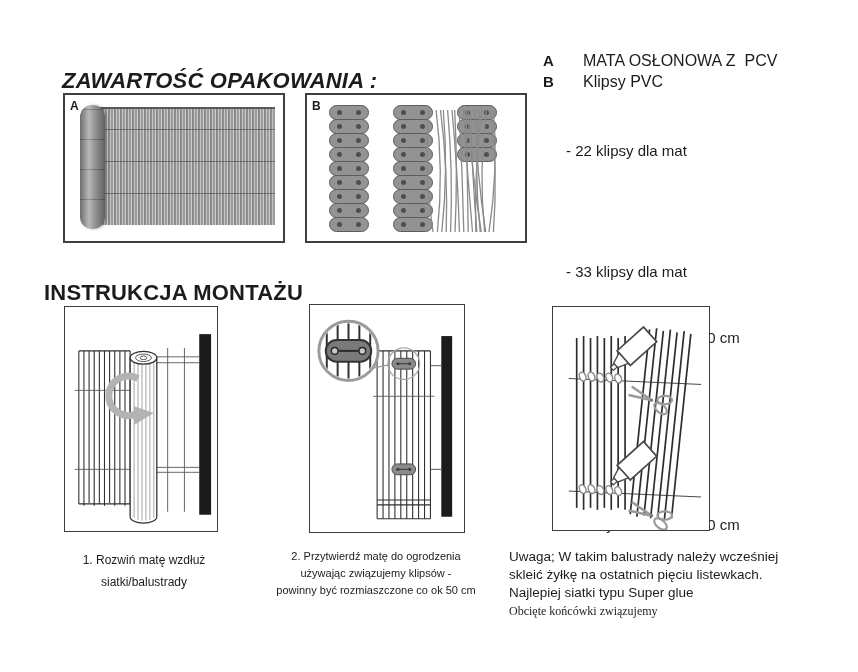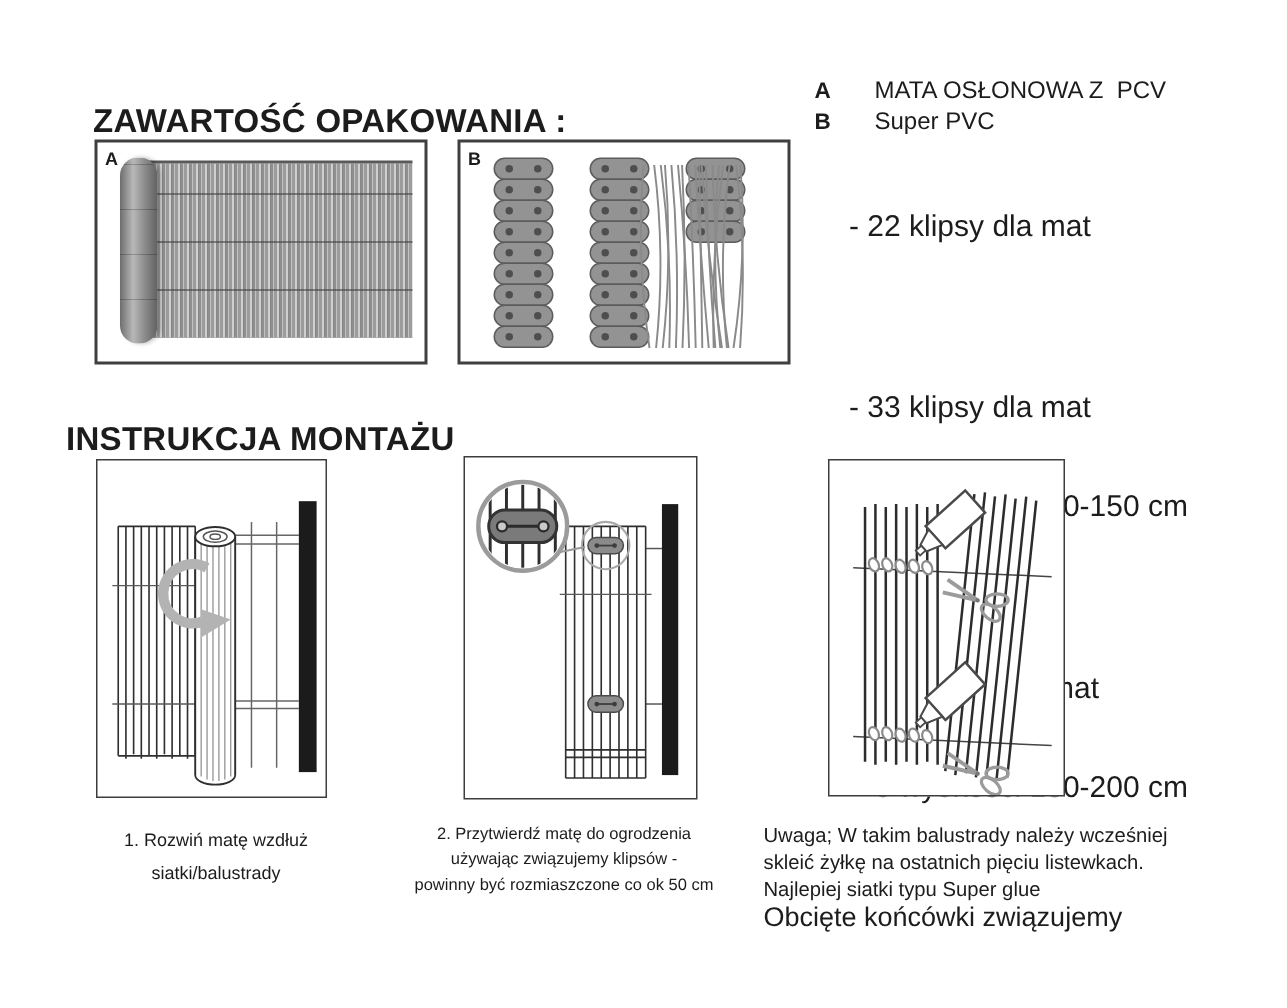--- a/index.html
+++ b/index.html
@@ -1,20 +1,20 @@
 <!DOCTYPE html>
 <html><head>
 <meta charset="utf-8">
 <style>
   html,body{margin:0;padding:0;background:#fff;}
   .page{position:relative;width:858px;height:672px;background:#ffffff;overflow:hidden;
         font-family:"Liberation Sans",sans-serif;color:#1c1c1c;}
 
   .sec-title{position:absolute;font-size:22px;font-weight:bold;letter-spacing:.2px;white-space:pre;}
-  .title-contents{left:62px;top:53px;}
+  .title-contents{left:62px;top:53px;font-style:italic;}
   .title-instructions{left:44px;top:265px;}
 
   
   .photo-box{position:absolute;width:222px;height:150px;border:2px solid #3f3f3f;background:#fff;box-sizing:border-box;}
   .box-a{left:63px;top:93px;}
   .box-b{left:305px;top:93px;}
   .box-label{position:absolute;left:5px;top:4px;font-size:12px;font-weight:bold;z-index:5;}
 
   
   .mat-photo{position:absolute;inset:6px 6px 8px 6px;}
@@ -37,36 +37,36 @@
   .clip::before,.clip::after{content:"";position:absolute;top:4px;width:5px;height:5px;border-radius:50%;background:#4e4e4e;}
   .clip::before{left:7px}
   .clip::after{right:7px}
   .wires-svg{position:absolute;right:8px;top:10px;}
 
   
   .legend{position:absolute;left:543px;top:50px;width:310px;}
   .legend-row{display:flex;line-height:21px;font-size:16px;white-space:pre;}
   .legend-key{width:40px;font-weight:bold;font-size:15px;}
   .clip-options{position:absolute;left:566px;top:96px;}
-  .opt{font-size:20px;line-height:22px;margin-bottom:11px;white-space:pre;}
+  .opt{font-size:15px;line-height:22px;margin-bottom:11px;white-space:pre;}
   .opt-l2{padding-left:17px;}
 
   
   .diagram{position:absolute;background:#fff;border:1.5px solid #3d3d3d;box-sizing:border-box;}
   .d1{left:64px;top:306px;width:154px;height:226px;}
   .d2{left:309px;top:304px;width:156px;height:229px;}
   .d3{left:552px;top:306px;width:158px;height:225px;}
   .diagram svg{display:block;width:100%;height:100%;}
 
   
   .caption{position:absolute;}
   .c1{left:54px;top:549px;width:180px;text-align:center;font-size:12px;line-height:22px;}
   .c2{left:251px;top:548px;width:250px;text-align:center;font-size:11px;line-height:17px;}
   .c3{left:509px;top:548px;width:349px;text-align:left;font-size:13.5px;line-height:18px;}
-  .serif-line{font-family:Liberation Sans, sans-serif;font-size:18px;}
+  .serif-line{font-family:Liberation Serif, serif;font-size:12px;}
 </style>
 </head>
 <body>
 
 <div class="page">
 
   <h1 class="sec-title title-contents">ZAWARTOŚĆ OPAKOWANIA :</h1>
 
   <div class="photo-box box-a">
     <span class="box-label">A</span>
@@ -130,21 +130,21 @@
       </svg>
   </div>
 
   <div class="legend">
     <div class="legend-row">
       <span class="legend-key">A</span>
       <span>MATA OSŁONOWA Z  PCV</span>
     </div>
     <div class="legend-row">
       <span class="legend-key">B</span>
-      <span>Super PVC</span>
+      <span>Klipsy PVC</span>
     </div>
   </div>
 
   <div class="clip-options">
     <div class="opt">
       <div class="opt-l1">- 22 klipsy dla mat</div>
     </div>
     <div class="opt">
       <div class="opt-l1">- 33 klipsy dla mat</div>
       <div class="opt-l2">o wyokości 120-150 cm</div>

